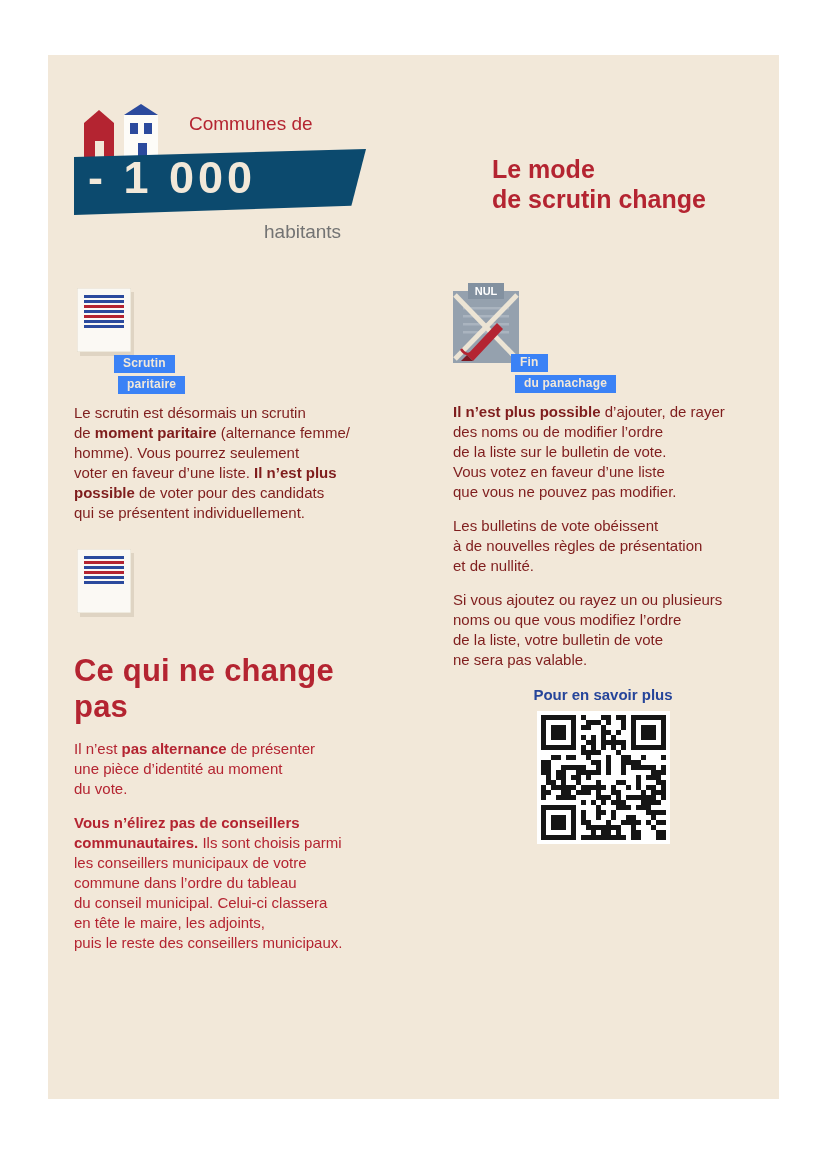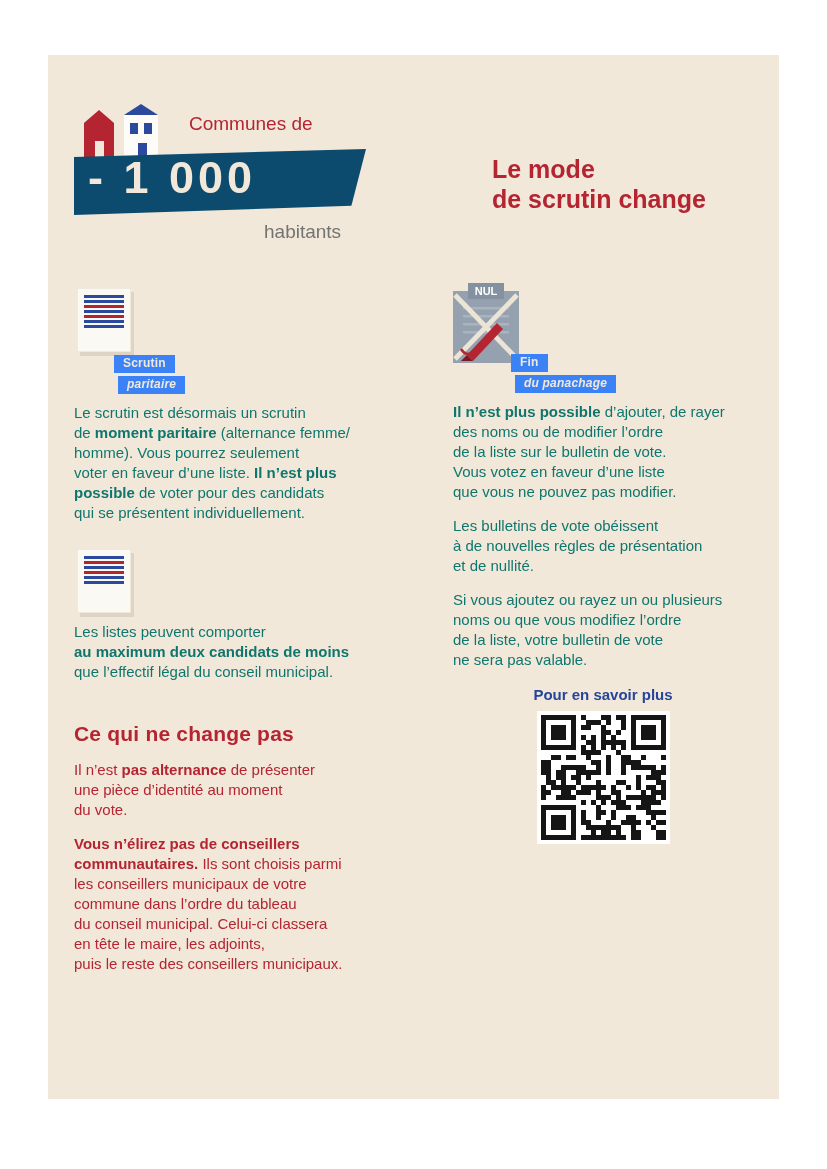--- a/index.html
+++ b/index.html
@@ -29,34 +29,34 @@
     position:absolute; left:402px; top:36px; margin:16px; color:#b42431;
     font-size:25px; line-height:1.18; font-weight:bold; white-space:pre-line;
   }
   
   .columns { display:flex; }
   .col-left  { width:330px; margin-right:36px; }
   .col-right { width:322px;margin-left:44px; }
   .doc-icon { display:block; margin-left:3px; box-shadow:3px 4px 0 rgba(90,70,40,0.12); }
   .mt33 { margin-top:33px; } .mt26 { margin-top:26px; }
   .badge { margin-top:2px; margin-left:40px; line-height:1; }
-  .badge-row2 { margin-left:4px; margin-top:2px;font-style:italic; }
+  .badge-row2 { margin-left:4px; margin-top:2px; }
   .badge-line {
     display:inline-block; background:#3b82f6; color:#f2e8d9; font-weight:bold;
     font-size:12px; padding:2px 9px 4px; letter-spacing:0.2px;
   }
   .badge-nul { margin-top:-12px; margin-left:58px; position:relative; }
   .para {
     margin:9px 0 0 0; font-size:15px; line-height:20px; white-space:pre-line;
   }
-  .blue { color:#0f766e; }
+  .blue { color:#7f1d1d; }
   .red  { color:#b42431; }
   .gap14 { margin-top:14px; }
   .red-heading {
-    margin:40px 0 0 0; color:#b42431; font-size:21px; font-weight:bold; letter-spacing:0.2px;
+    margin:40px 0 0 0; color:#b42431; font-size:31px; font-weight:bold; letter-spacing:0.2px;
   }
   .qr-block { width:300px; margin-top:16px; text-align:center; }
   .qr-title { color:#26459a; font-size:15px; font-weight:bold; }
   .qr-wrap { display:inline-block; margin-top:8px; background:#ffffff; line-height:0; }
 </style>
 </head>
 <body>
 
 <div class="page">
   <div class="paper">
@@ -113,23 +113,20 @@
           <rect x="0" y="0" width="54" height="64" fill="#fbf9f4" stroke="#e3dac9"></rect>
           <rect x="7" y="7" width="40" height="3" fill="#2b4a9d"></rect>
           <rect x="7" y="12" width="40" height="3" fill="#b42431"></rect>
           <rect x="7" y="17" width="40" height="3" fill="#2b4a9d"></rect>
           <rect x="7" y="22" width="40" height="3" fill="#b42431"></rect>
           <rect x="7" y="27" width="40" height="3" fill="#2b4a9d"></rect>
           <rect x="7" y="32" width="40" height="3" fill="#2b4a9d"></rect>
         </svg>
 
 
-        <p class="para blue"><span>Les listes peuvent comporter
-</span><span style="font-weight: bold;">au maximum deux candidats de moins</span><span>
-que l’effectif légal du conseil municipal.</span></p>
 
         <h2 class="red-heading">Ce qui ne change pas</h2>
 
         <p class="para red gap14"><span>Il n’est </span><span style="font-weight: bold;">pas alternance</span><span> de présenter
 une pièce d’identité au moment
 du vote.</span></p>
 
         <p class="para red gap14"><span style="font-weight: bold;">Vous n’élirez pas de conseillers
 communautaires.</span><span> Ils sont choisis parmi
 les conseillers municipaux de votre

